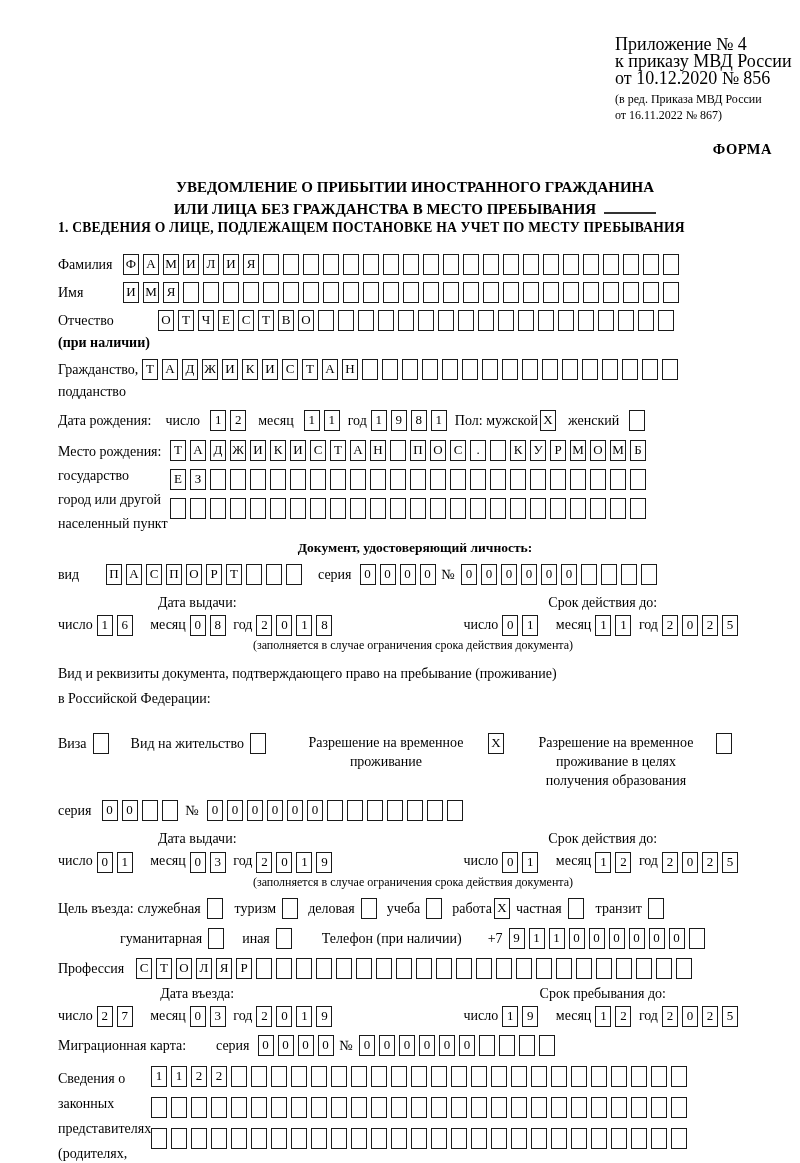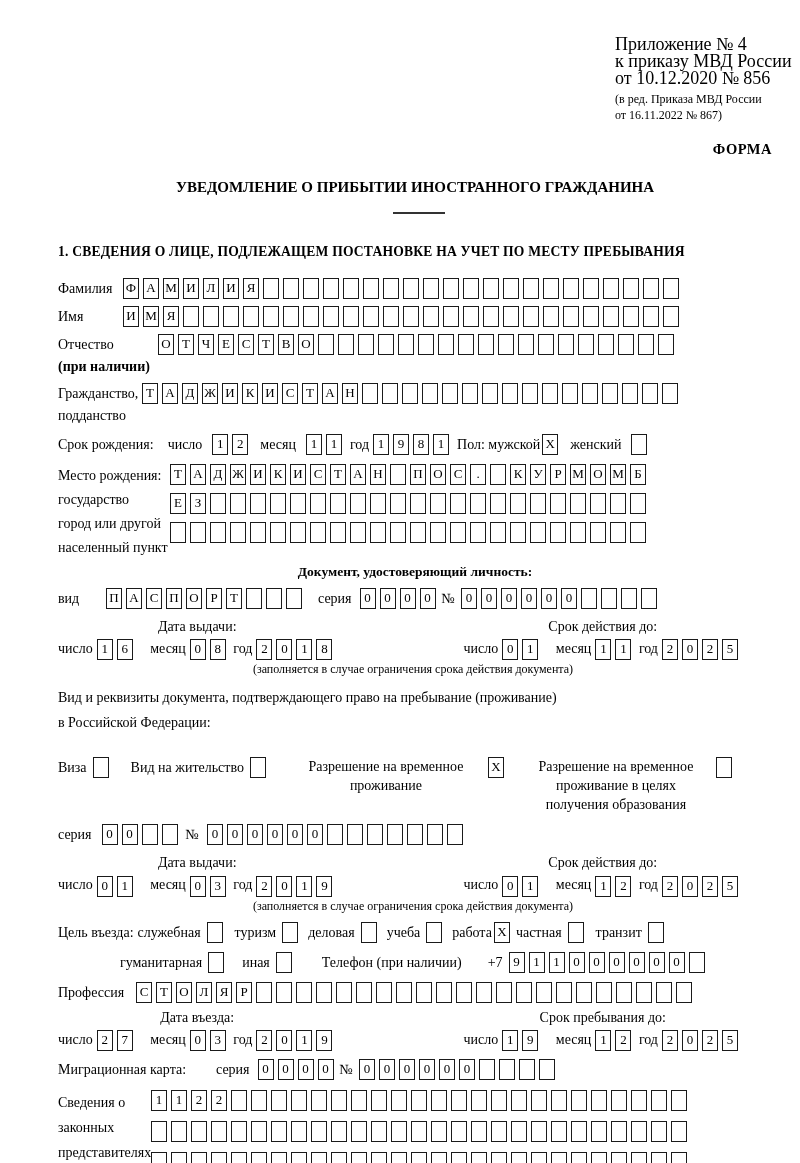--- a/index.html
+++ b/index.html
@@ -12,21 +12,21 @@
   .page { position:relative; width:800px; height:1163px; padding:36px 28px 0 58px; overflow:hidden; background:#fff; }
 
   
   .appendix { margin-left:557px; width:185px; font-size:18px; line-height:17px; }
   .appendix-note { margin-left:557px; width:185px; font-size:12px; line-height:16px; margin-top:4px; }
   .forma { text-align:right; font-weight:bold; font-size:14.5px; margin-top:18px; letter-spacing:0.5px; }
 
   
   .title { text-align:center; font-weight:bold; font-size:15px; line-height:22px; margin-top:18px; }
   .blank-line { display:inline-block; width:52px; border-bottom:2px solid #333; height:14px; margin-left:8px; }
-  .section-heading { font-weight:bold; font-size:13.6px; margin-top:24px; margin-bottom:18px; letter-spacing:0.2px; }
+  .section-heading { font-weight:bold; font-size:13.6px; margin-bottom:18px; letter-spacing:0.2px; }
 
   
   .cell {
     display:inline-block; width:16px; height:21px;
     border:1.5px solid #1a1a1a; margin-right:4px;
     text-align:center; font-size:13px; line-height:18px;
     vertical-align:middle; background:#fff;
   }
   .cells { display:inline-block; white-space:nowrap; }
 
@@ -71,21 +71,21 @@
     <div>от 10.12.2020 № 856</div>
   </div>
   <div class="appendix-note">
     <div>(в ред. Приказа МВД России</div>
     <div>от 16.11.2022 № 867)</div>
   </div>
   <div class="forma">ФОРМА</div>
 
   <div class="title">
     <div>УВЕДОМЛЕНИЕ О ПРИБЫТИИ ИНОСТРАННОГО ГРАЖДАНИНА</div>
-    <div><span class="blank-line"></span></div>
+    <div><span>ИЛИ ЛИЦА БЕЗ ГРАЖДАНСТВА В МЕСТО ПРЕБЫВАНИЯ</span><span class="blank-line"></span></div>
   </div>
   <div class="section-heading">1. СВЕДЕНИЯ О ЛИЦЕ, ПОДЛЕЖАЩЕМ ПОСТАНОВКЕ НА УЧЕТ ПО МЕСТУ ПРЕБЫВАНИЯ</div>
 
   <div class="row">
     <span class="lbl w65">Фамилия</span>
     <span class="cells"><span class="cell">Ф</span><span class="cell">А</span><span class="cell">М</span><span class="cell">И</span><span class="cell">Л</span><span class="cell">И</span><span class="cell">Я</span><span class="cell"></span><span class="cell"></span><span class="cell"></span><span class="cell"></span><span class="cell"></span><span class="cell"></span><span class="cell"></span><span class="cell"></span><span class="cell"></span><span class="cell"></span><span class="cell"></span><span class="cell"></span><span class="cell"></span><span class="cell"></span><span class="cell"></span><span class="cell"></span><span class="cell"></span><span class="cell"></span><span class="cell"></span><span class="cell"></span><span class="cell"></span></span>
   </div>
 
   <div class="row">
     <span class="lbl w65">Имя</span>
@@ -102,21 +102,21 @@
 
   <div class="row" style="margin-bottom:6px;">
     <span class="lbl w84">
       <span>Гражданство,</span><br>
       <span style="line-height:24px;">подданство</span>
     </span>
     <span class="cells"><span class="cell">Т</span><span class="cell">А</span><span class="cell">Д</span><span class="cell">Ж</span><span class="cell">И</span><span class="cell">К</span><span class="cell">И</span><span class="cell">С</span><span class="cell">Т</span><span class="cell">А</span><span class="cell">Н</span><span class="cell"></span><span class="cell"></span><span class="cell"></span><span class="cell"></span><span class="cell"></span><span class="cell"></span><span class="cell"></span><span class="cell"></span><span class="cell"></span><span class="cell"></span><span class="cell"></span><span class="cell"></span><span class="cell"></span><span class="cell"></span><span class="cell"></span><span class="cell"></span></span>
   </div>
 
   <div class="row" style="align-items:center; margin-bottom:9px;">
-    <span class="lbl" style="margin-right:14px;">Срок рождения:</span>
+    <span class="lbl" style="margin-right:14px;">Дата рождения:</span>
     <span class="lbl" style="margin-right:10px;">число</span>
     <span class="cells"><span class="cell">1</span><span class="cell">2</span></span>
     <span class="lbl" style="margin:0 10px 0 8px;">месяц</span>
     <span class="cells"><span class="cell">1</span><span class="cell">1</span></span>
     <span class="lbl" style="margin:0 4px 0 4px;">год</span>
     <span class="cells"><span class="cell">1</span><span class="cell">9</span><span class="cell">8</span><span class="cell">1</span></span>
     <span class="lbl" style="margin:0 2px 0 4px;">Пол: мужской</span>
     <span class="cells"><span class="cell">X</span></span>
     <span class="lbl" style="margin:0 10px 0 8px;">женский</span>
     <span class="cells"><span class="cell"></span></span>

